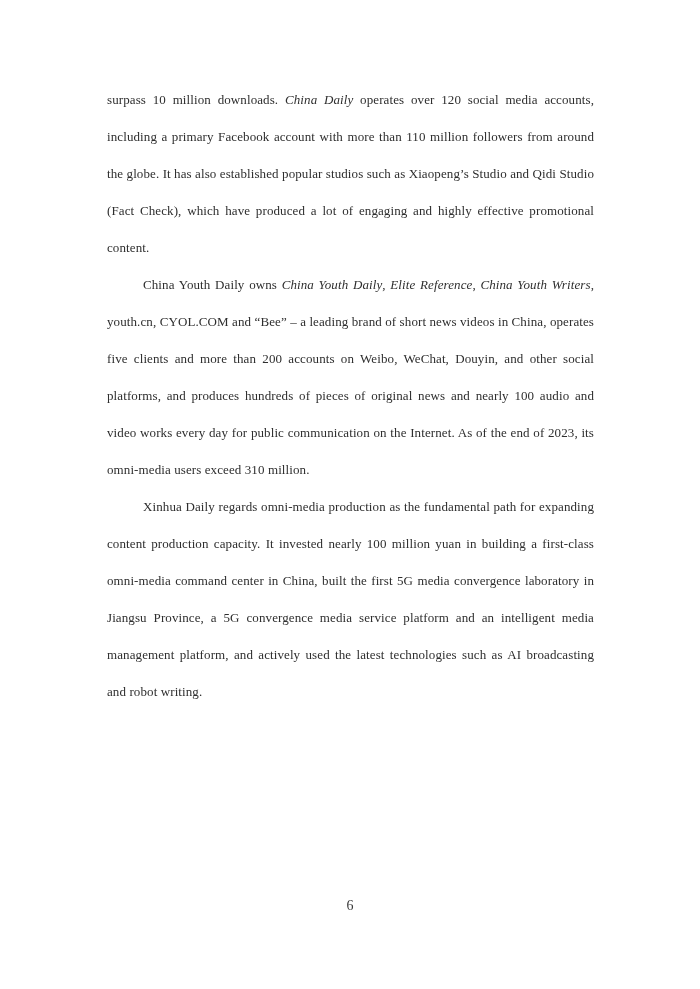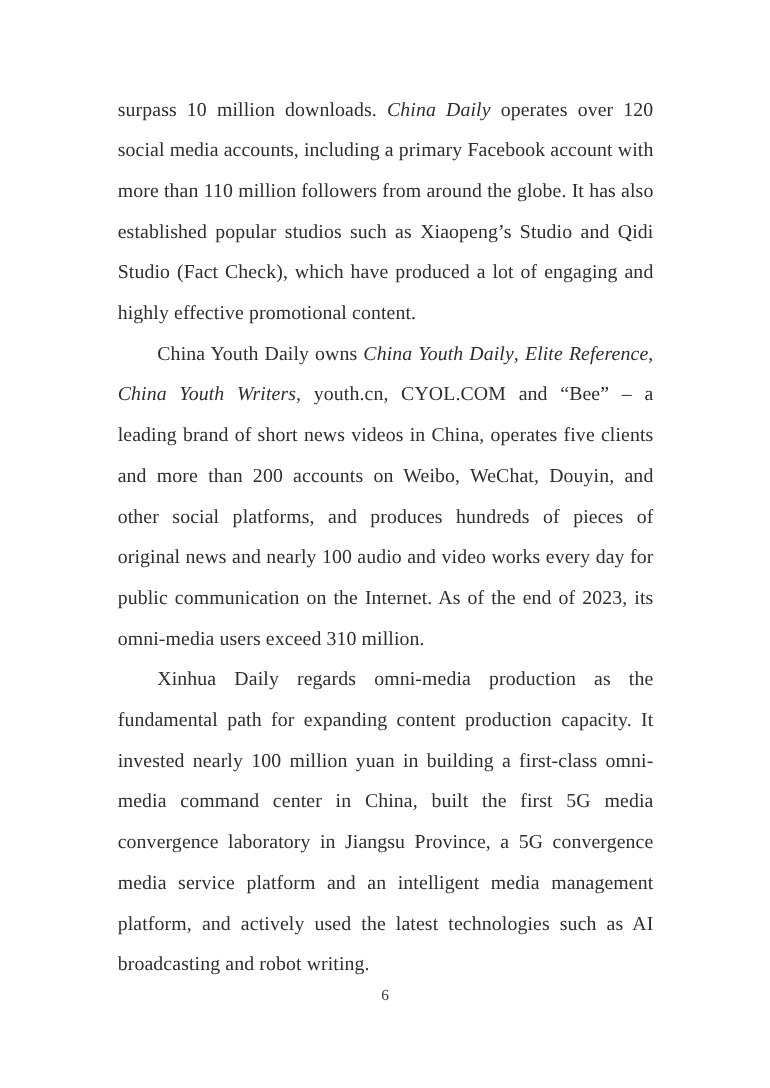--- a/index.html
+++ b/index.html
@@ -19,21 +19,21 @@
   }
 
   .text-block {
     position: absolute;
     top: 81px;
     left: 107px;
     width: 487px;
   }
 
   .text-block p {
-    font-size: 18px;
+    font-size: 13px;
     line-height: 37px;
     text-align: justify;
     text-justify: inter-word;
     letter-spacing: 0.1px;
   }
 
   .text-block p.indented {
     text-indent: 36px;
   }
 

